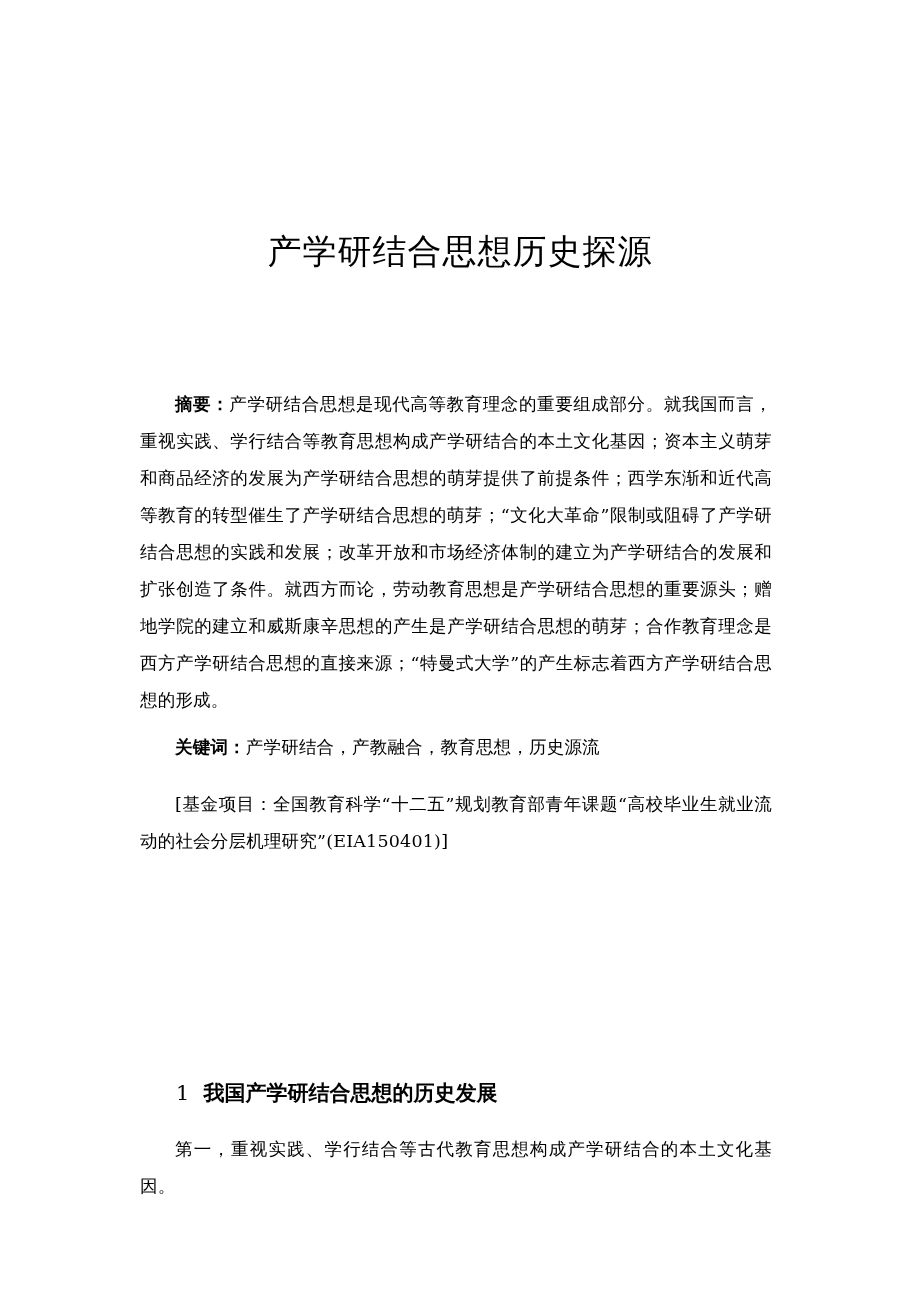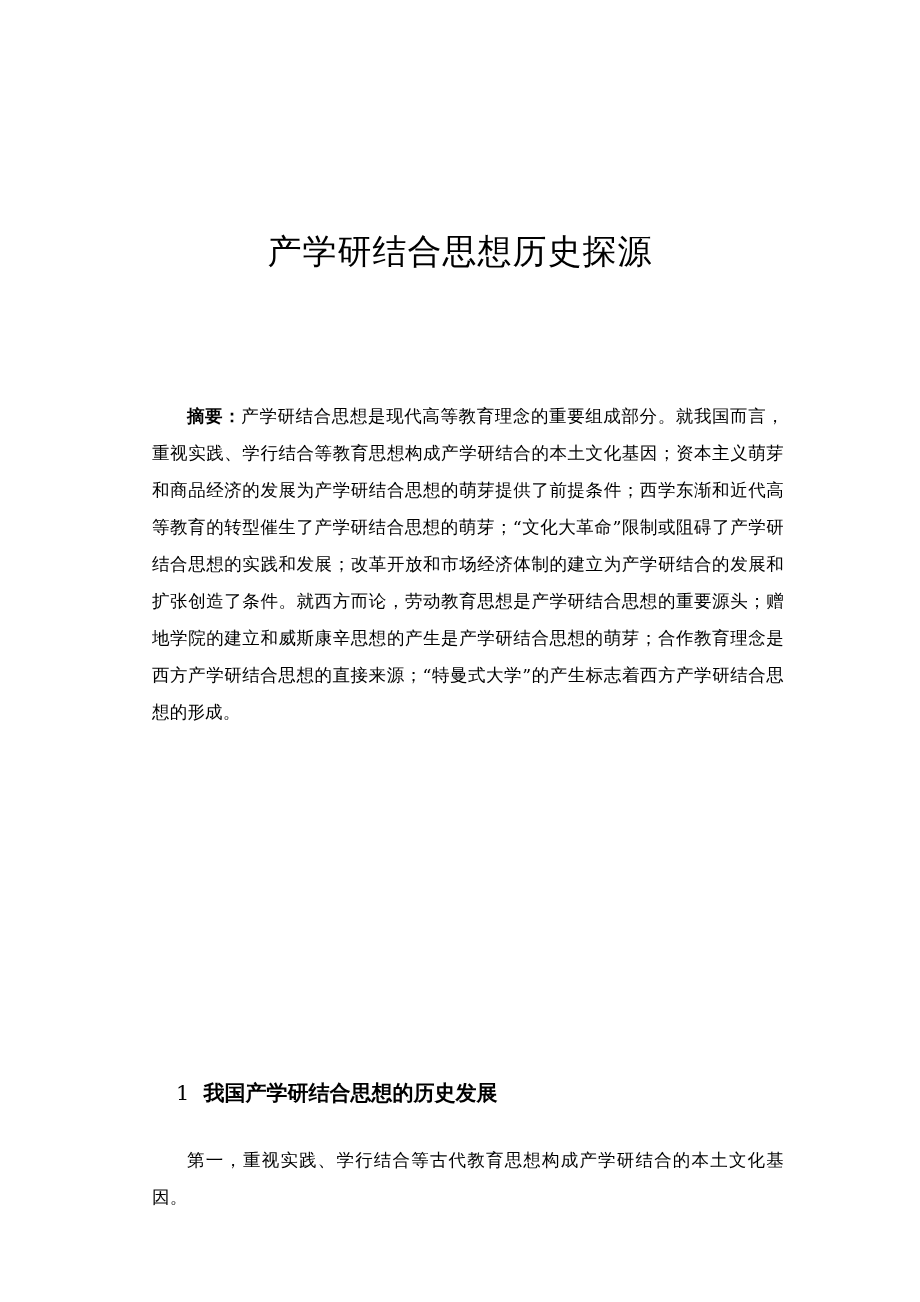--- a/index.html
+++ b/index.html
@@ -4,39 +4,41 @@
 <style>
   html, body { margin: 0; padding: 0; background: #ffffff; }
   body { width: 920px; height: 1302px; position: relative; overflow: hidden;
          font-family: "DejaVu Serif", "Liberation Serif", serif; color: #000; }
   .page { position: absolute; left: 0; top: 13px; width: 788px; height: 1302px; background: #fff; }
   .title { position: absolute; top: 190px; left: 0; width: 920px; text-align: center;
            font-family: "DejaVu Sans", "Liberation Sans", sans-serif; font-size: 34px;
            letter-spacing: 1px; line-height: 50px; font-weight: normal; }
   .body-text { position: absolute; left: 140px; width: 632px; font-size: 17.5px;
                line-height: 37px; text-align: justify; text-justify: inter-ideograph;
-               letter-spacing: 0.2px; margin: 12px; }
+               letter-spacing: 0.2px; margin: 0; }
   .indent { text-indent: 2em; }
   .bold { font-family: "DejaVu Sans", "Liberation Sans", sans-serif; font-weight: bold; }
   .abstract { top: 373px; }
   .keywords { top: 716px; }
   .fund { top: 773px; }
   .intro { top: 867px; }
   .heading { position: absolute; left: 176px; top: 1062px; font-size: 21px; line-height: 37px;
              font-family: "DejaVu Sans", "Liberation Sans", sans-serif; font-weight: bold; }
   .heading .num { font-family: "DejaVu Serif", serif; font-weight: normal; margin-right: 14px; }
-  .para1 { top: 1118px; font-family: Liberation Mono, monospace; }
+  .para1 { top: 1118px; }
 </style>
 </head>
 <body>
 
 <div class="page">
   <h1 class="title">产学研结合思想历史探源</h1>
 
   <p class="body-text indent abstract"><span class="bold">摘要：</span><span>产学研结合思想是现代高等教育理念的重要组成部分。就我国而言，重视实践、学行结合等教育思想构成产学研结合的本土文化基因；资本主义萌芽和商品经济的发展为产学研结合思想的萌芽提供了前提条件；西学东渐和近代高等教育的转型催生了产学研结合思想的萌芽；“文化大革命”限制或阻碍了产学研结合思想的实践和发展；改革开放和市场经济体制的建立为产学研结合的发展和扩张创造了条件。就西方而论，劳动教育思想是产学研结合思想的重要源头；赠地学院的建立和威斯康辛思想的产生是产学研结合思想的萌芽；合作教育理念是西方产学研结合思想的直接来源；“特曼式大学”的产生标志着西方产学研结合思想的形成。</span></p>
 
+  <p class="body-text indent keywords"><span class="bold">关键词：</span><span>产学研结合，产教融合，教育思想，历史源流</span></p>
 
+  <p class="body-text indent fund">[基金项目：全国教育科学“十二五”规划教育部青年课题“高校毕业生就业流动的社会分层机理研究”(EIA150401)]</p>
 
 
   <div class="heading"><span class="num">1</span><span>我国产学研结合思想的历史发展</span></div>
 
   <p class="body-text indent para1">第一，重视实践、学行结合等古代教育思想构成产学研结合的本土文化基因。</p>
 </div>
 
 </body></html>

